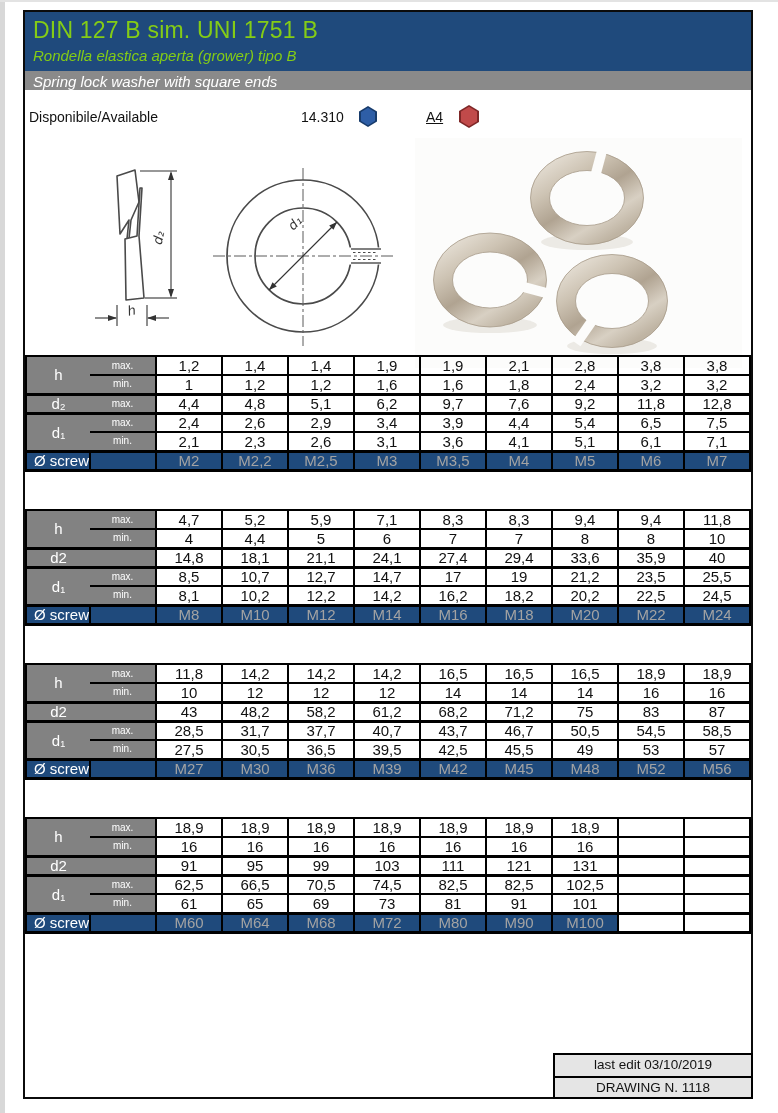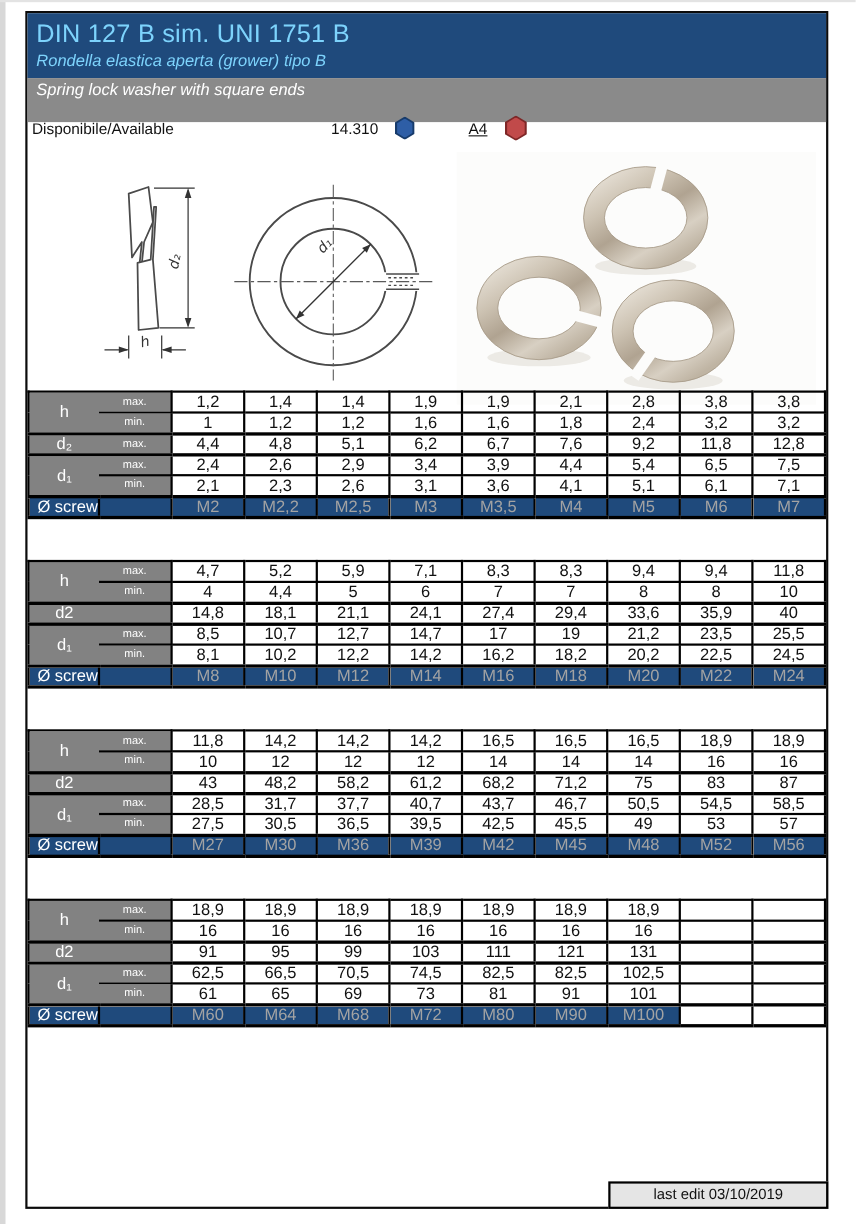--- a/index.html
+++ b/index.html
@@ -18,24 +18,24 @@
   .scan-edge-left{position:absolute;left:0;top:0;width:5px;height:100%;background:#d8d8d8;}
   .scan-edge-top{position:absolute;left:0;top:0;width:100%;height:2px;background:#e3e3e3;}
 
   .sheet{
     position:absolute;left:23px;top:10px;width:730px;height:1089px;
     border:2.5px solid #0b0b0b;background:#fff;
   }
   .sheet-inner{position:absolute;inset:0;}
 
   
-  .header-band{position:absolute;left:0;top:0;right:0;height:59px;background:var(--header-blue);color:#7dd3fc;padding:4px 8px 0 8px;}
+  .header-band{position:absolute;left:0;top:0;right:0;height:59px;background:var(--header-blue);color:#84cc16;padding:4px 8px 0 8px;}
   .header-title{font-size:23px;line-height:28px;letter-spacing:.2px;}
   .header-sub-it{font-size:15px;line-height:24px;font-style:italic;}
-  .gray-band{position:absolute;left:0;top:59px;right:0;height:40px;background:var(--band-gray);color:#fff;font-style:italic;font-size:15px;line-height:22px;padding-left:8px;}
+  .gray-band{position:absolute;left:0;top:59px;right:0;height:19px;background:var(--band-gray);color:#fff;font-style:italic;font-size:15px;line-height:22px;padding-left:8px;}
 
   
   .avail-row{position:absolute;left:0;top:94px;right:0;height:26px;font-size:14px;}
   .avail-label{position:absolute;left:4px;top:3px;}
   .avail-code-1{position:absolute;left:276px;top:3px;}
   .avail-code-2{position:absolute;left:401px;top:3px;text-decoration:underline;}
   .hex{position:absolute;display:inline-block;width:18px;height:21px;}
   .hex,.hex i{clip-path:polygon(50% 0,100% 26%,100% 74%,50% 100%,0 74%,0 26%);}
   .hex i{position:absolute;inset:1.7px;display:block;}
   .hex-1{left:334px;top:0px;}
@@ -222,21 +222,21 @@
             <td class="data">3,2</td>
             <td class="data">3,2</td>
           </tr>
           <tr class="block-end">
             <td class="param">d₂</td>
             <td class="sublabel">max.</td>
             <td class="data">4,4</td>
             <td class="data">4,8</td>
             <td class="data">5,1</td>
             <td class="data">6,2</td>
-            <td class="data">6,7</td>
+            <td class="data">9,7</td>
             <td class="data">7,6</td>
             <td class="data">9,2</td>
             <td class="data">11,8</td>
             <td class="data">12,8</td>
           </tr>
           <tr>
             <td class="param" rowspan="2">d₁</td>
             <td class="sublabel">max.</td>
             <td class="data">2,4</td>
             <td class="data">2,6</td>
@@ -550,16 +550,17 @@
             <td class="screw-cell filled">M90</td>
             <td class="screw-cell filled">M100</td>
             <td class="screw-cell"></td>
             <td class="screw-cell"></td>
           </tr>
         </tbody>
     </table>
 
     <div class="footer-box">
       <div class="footer-row">last edit 03/10/2019</div>
+      <div class="footer-row">DRAWING N. 1118</div>
     </div>
 
   </div>
 </div>
 
 </body></html>

